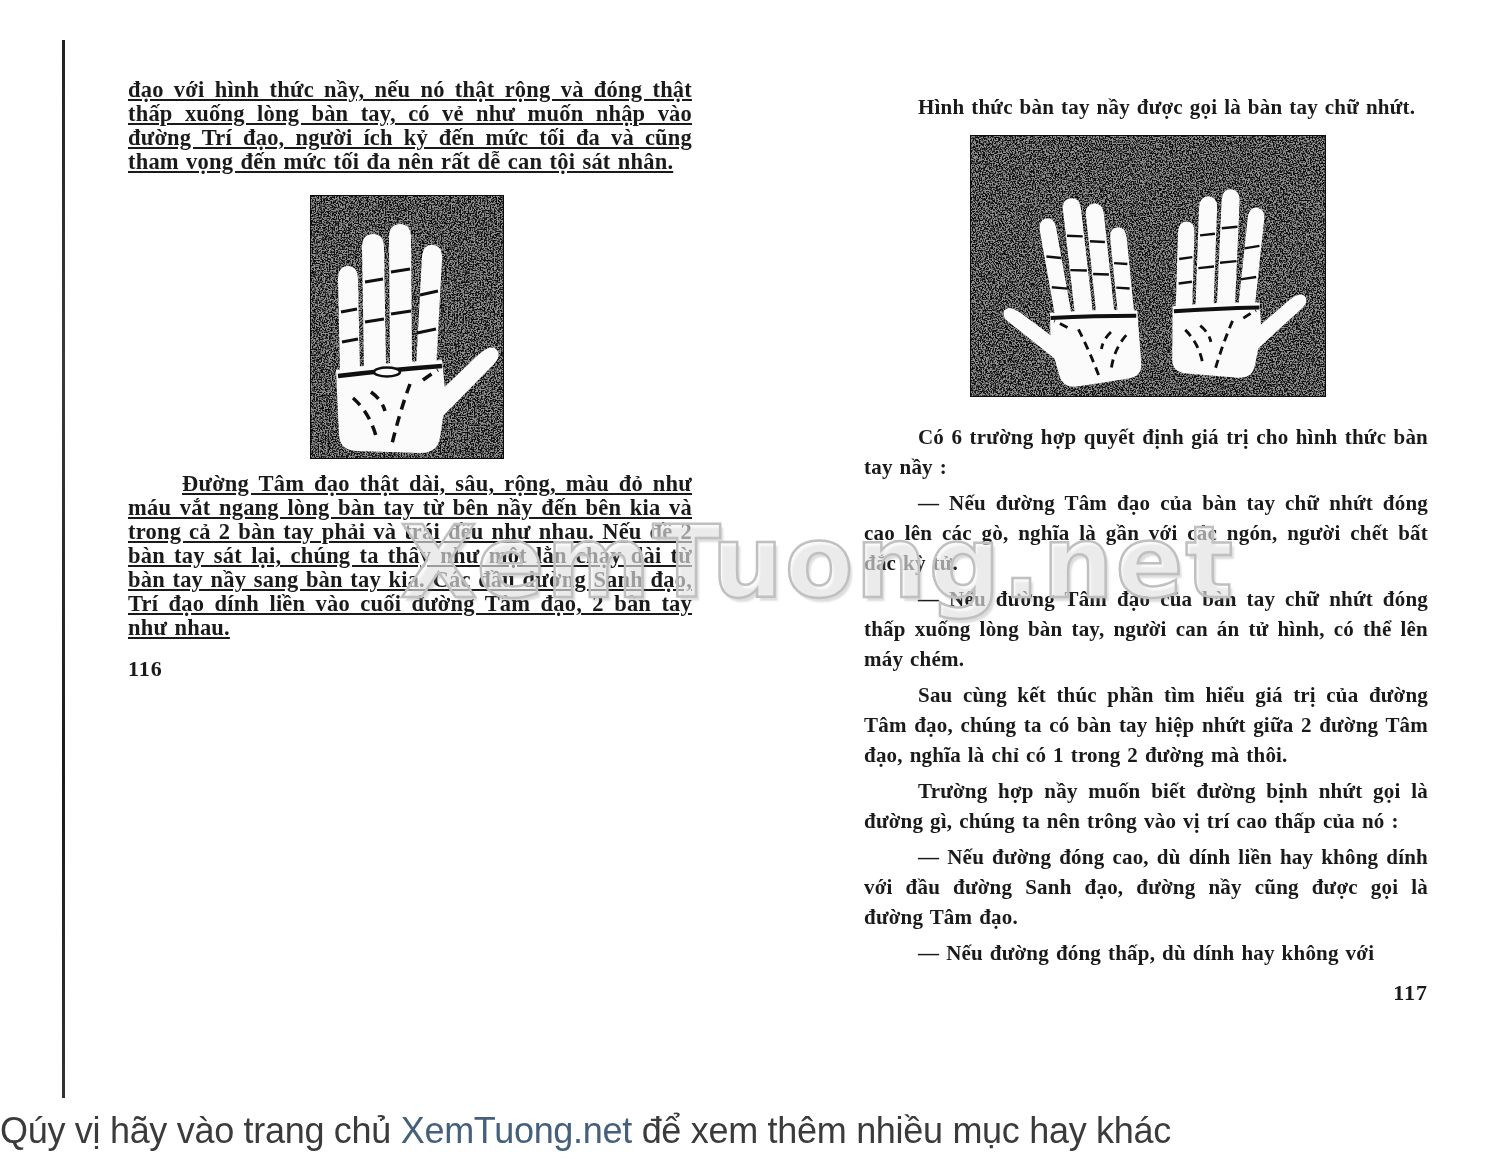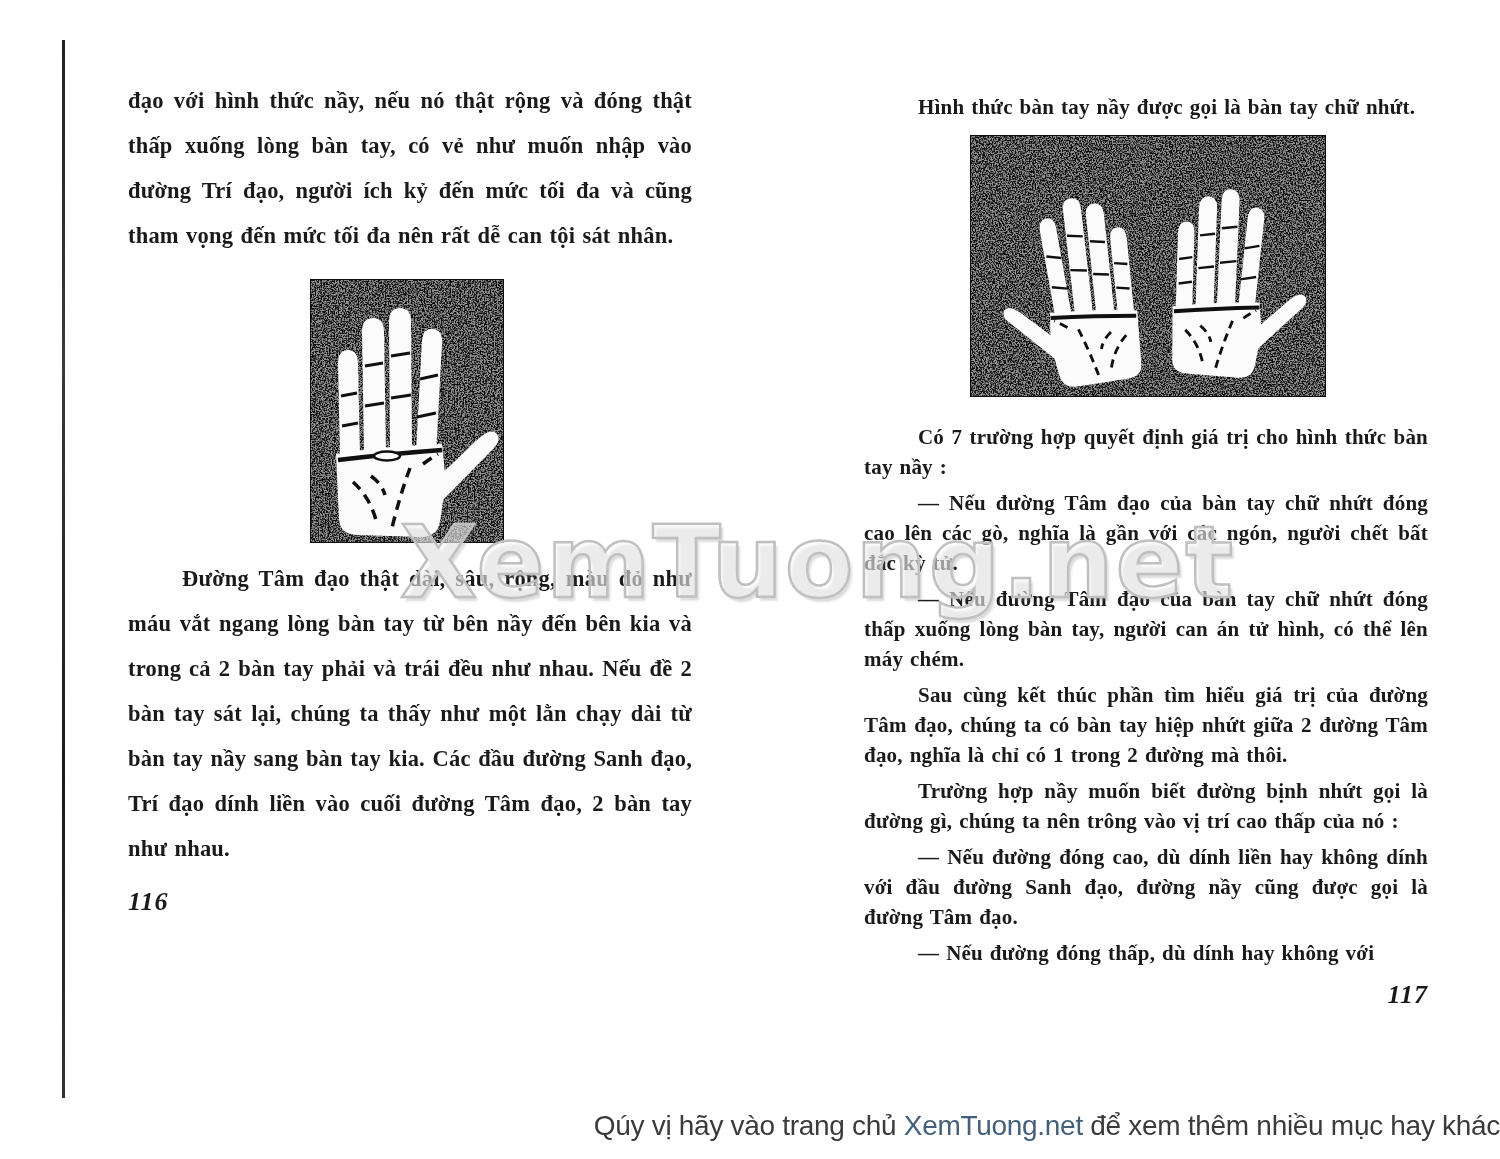--- a/index.html
+++ b/index.html
@@ -7,44 +7,44 @@
         font-family:"Liberation Serif",serif;color:#1a1a1a;}
 
   .spine{position:absolute;left:62px;top:40px;width:3px;height:1058px;
          background:linear-gradient(180deg,#222 0%,#3a3a3a 30%,#1b1b1b 70%,#333 100%);}
 
   .col{position:absolute;}
   .col-left{left:128px;top:78px;width:564px;}
   .col-right{left:864px;top:92px;width:564px;}
 
   p.body{margin:0;text-align:justify;font-weight:700;letter-spacing:.2px;word-spacing:1.5px;}
-  .col-left p.body{font-size:22.5px;line-height:45px;}
+  .col-left p.body{font-size:22.5px;line-height:24px;text-decoration:underline;}
   .col-right p.body{font-size:21px;line-height:30px;}
   .indent{text-indent:54px;}
   .sp-s{margin-top:6px!important;}
   .sp-m{margin-top:14px!important;}
   .sp-l{margin-top:26px!important;}
 
   .fig{background:#0d0d0d;box-shadow:0 0 0 1px #0d0d0d;}
   .fig svg{display:block;width:100%;height:100%;}
   .fig1{width:192px;height:262px;margin:22px 0 0 183px;}
   .fig2{width:354px;height:260px;margin:14px 0 0 107px;}
 
-  .pnum{font-weight:700;font-size:26px;letter-spacing:1px;font-style:italic;}
+  .pnum{font-weight:700;font-size:22px;letter-spacing:1px;}
   .pnum-left{margin-top:16px;}
   .pnum-right{margin-top:12px;text-align:right;}
 
   .watermark{position:absolute;left:400px;top:504px;z-index:6;pointer-events:none;
              font-family:"DejaVu Sans",sans-serif;font-weight:700;font-size:100px;
              letter-spacing:2px;color:rgba(246,246,246,.55);
              -webkit-text-stroke:2.5px #c0c0c0;
              text-shadow:3px 4px 2px rgba(120,120,120,.25);}
 
-  .footer{position:absolute;left:0;top:1110px;width:100%;text-align:right;
-          font-family:"Liberation Sans",sans-serif;font-size:28px;color:#3b3b3b;
+  .footer{position:absolute;left:0;top:1110px;width:100%;text-align:left;
+          font-family:"Liberation Sans",sans-serif;font-size:36px;color:#3b3b3b;
           letter-spacing:-.3px;}
   .footer .brand{color:#44607c;}
 
   .crease{stroke:#101010;fill:none;}
 </style>
 </head>
 <body>
 
 <div id="root">
 
@@ -138,21 +138,21 @@
             </g>
           </g>
         </defs>
         <rect x="0" y="0" width="354" height="260" fill="#0d0d0d"></rect>
         <rect x="0" y="0" width="354" height="260" filter="url(#nzB)" opacity="0.55"></rect>
         <use href="#handB" transform="translate(168,34) scale(-0.82,0.82) rotate(7)"></use>
         <use href="#handB" transform="translate(190,30) scale(0.82) rotate(3)"></use>
       </svg>
     </div>
 
-    <p class="body indent sp-l">Có 7 trường hợp quyết định giá trị cho hình thức bàn tay nầy :</p>
+    <p class="body indent sp-l">Có 6 trường hợp quyết định giá trị cho hình thức bàn tay nầy :</p>
     <p class="body indent sp-s">— Nếu đường Tâm đạo của bàn tay chữ nhứt đóng cao lên các gò, nghĩa là gần với các ngón, người chết bất đắc kỳ tử.</p>
     <p class="body indent sp-s">— Nếu đường Tâm đạo của bàn tay chữ nhứt đóng thấp xuống lòng bàn tay, người can án tử hình, có thể lên máy chém.</p>
     <p class="body indent sp-s">Sau cùng kết thúc phần tìm hiểu giá trị của đường Tâm đạo, chúng ta có bàn tay hiệp nhứt giữa 2 đường Tâm đạo, nghĩa là chỉ có 1 trong 2 đường mà thôi.</p>
     <p class="body indent sp-s">Trường hợp nầy muốn biết đường bịnh nhứt gọi là đường gì, chúng ta nên trông vào vị trí cao thấp của nó :</p>
     <p class="body indent sp-s">— Nếu đường đóng cao, dù dính liền hay không dính với đầu đường Sanh đạo, đường nầy cũng được gọi là đường Tâm đạo.</p>
     <p class="body indent sp-s">— Nếu đường đóng thấp, dù dính hay không với</p>
     <div class="pnum pnum-right">117</div>
   </div>
 
   <div class="watermark">XemTuong.net</div>

